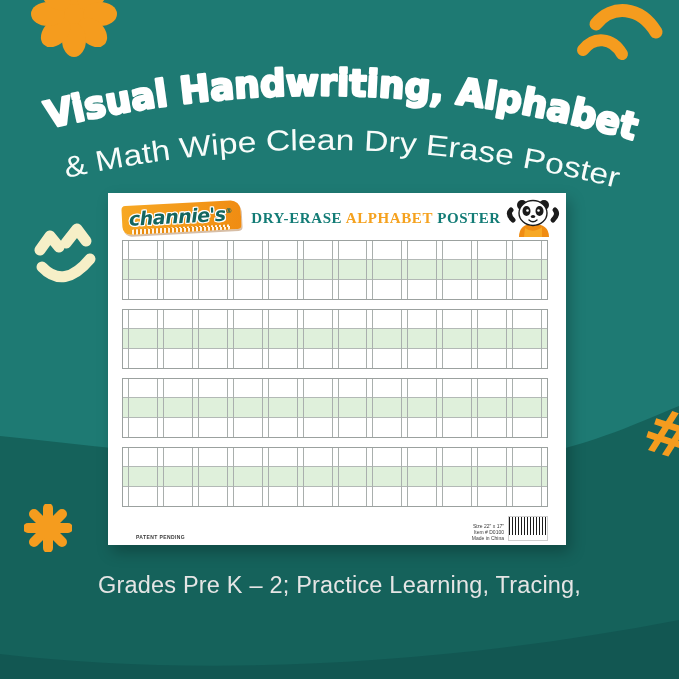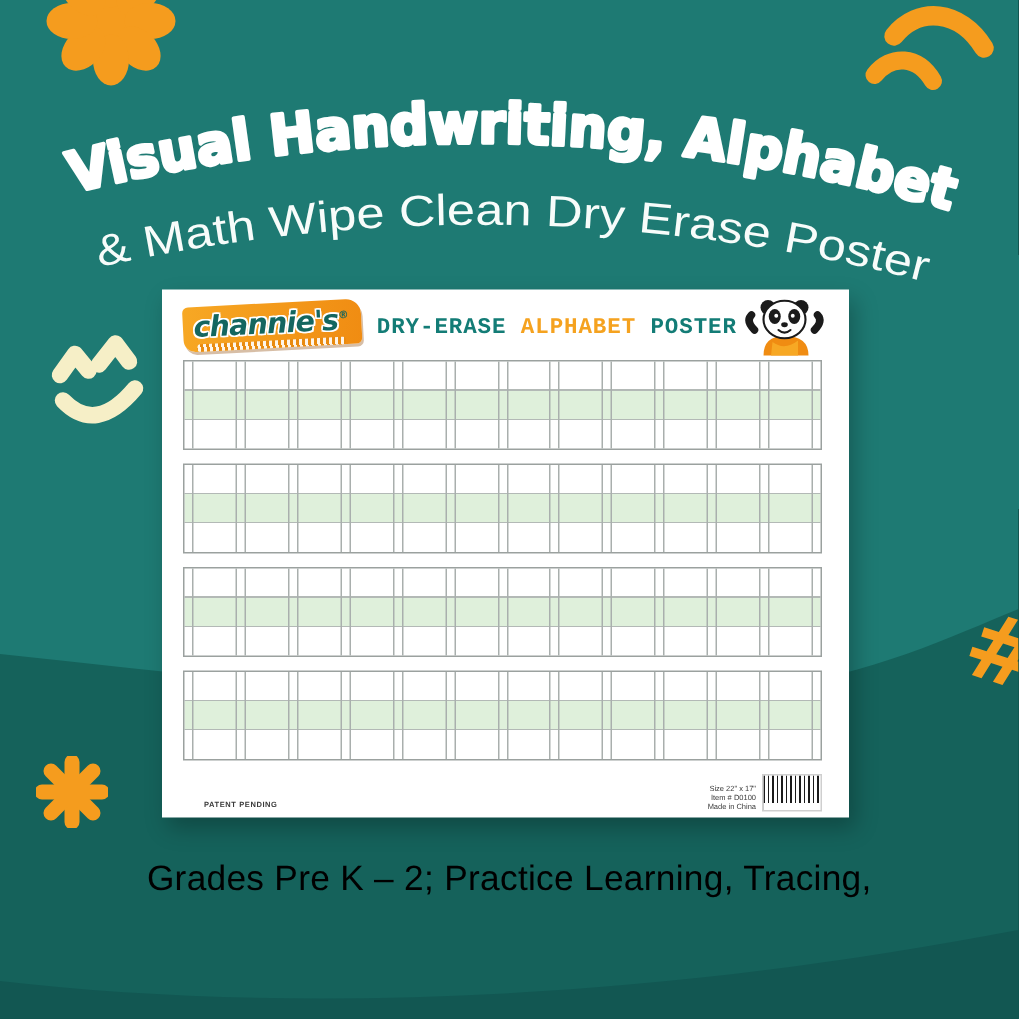--- a/index.html
+++ b/index.html
@@ -45,21 +45,21 @@
     font-size:19px;color:#14665F;letter-spacing:-0.5px;line-height:20px;white-space:nowrap;
     text-shadow:1px 0 #fff,-1px 0 #fff,0 1px #fff,0 -1px #fff,1px 1px #fff,-1px -1px #fff,1px -1px #fff,-1px 1px #fff;
   }
   .brand-reg{font-size:7px;color:#14665F;vertical-align:super;font-style:normal;text-shadow:none;}
   .brand-tagline{
     height:5px;margin:0 2px 1px 2px;border-radius:2px;
     background:repeating-linear-gradient(90deg,#ffffff 0 2px,#E8890D 2px 4px);
     opacity:0.9;
   }
   .poster-title{
-    flex:1;text-align:center;font-family:Liberation Mono, monospace;font-weight:bold;
+    flex:1;text-align:center;font-family:Liberation Serif, serif;font-weight:bold;
     font-size:15px;letter-spacing:0.6px;white-space:nowrap;padding:0 4px 0 10px;
   }
   .pt-teal{color:#137C76;}
   .pt-orange{color:#F5A21F;}
   .panda{flex:0 0 auto;}
 
   
   .grid-area{margin-top:3px;}
   .grid-row{
     height:60px;margin-bottom:9px;border:1px solid #9BA19F;
@@ -91,21 +91,21 @@
   .barcode{
     width:38px;height:23px;border:1px solid #cfcfcf;background:
       linear-gradient(to top,#ffffff 0 5px,transparent 5px),
       repeating-linear-gradient(90deg,#1b1b1b 0 1px,#ffffff 1px 3px);
     background-color:#fff;
   }
 
   
   .caption{
     position:absolute;left:0;right:0;top:568px;z-index:3;text-align:center;
-    color:#000000;font-size:23.5px;line-height:35px;letter-spacing:0.2px;
+    color:#e5e5e5;font-size:23.5px;line-height:35px;letter-spacing:0.2px;
   }
 </style>
 </head>
 <body>
 
 <div class="stage">
 
   <svg class="wave-svg" width="679" height="679" viewBox="0 0 679 679" aria-hidden="true">
     <path d="M0,436 C150,452 310,472 465,464 C565,458 625,428 679,406 L679,679 L0,679 Z" fill="#15625B"></path>
     <path d="M0,654 C190,676 430,668 679,620 L679,679 L0,679 Z" fill="rgba(8,40,44,0.18)"></path>

